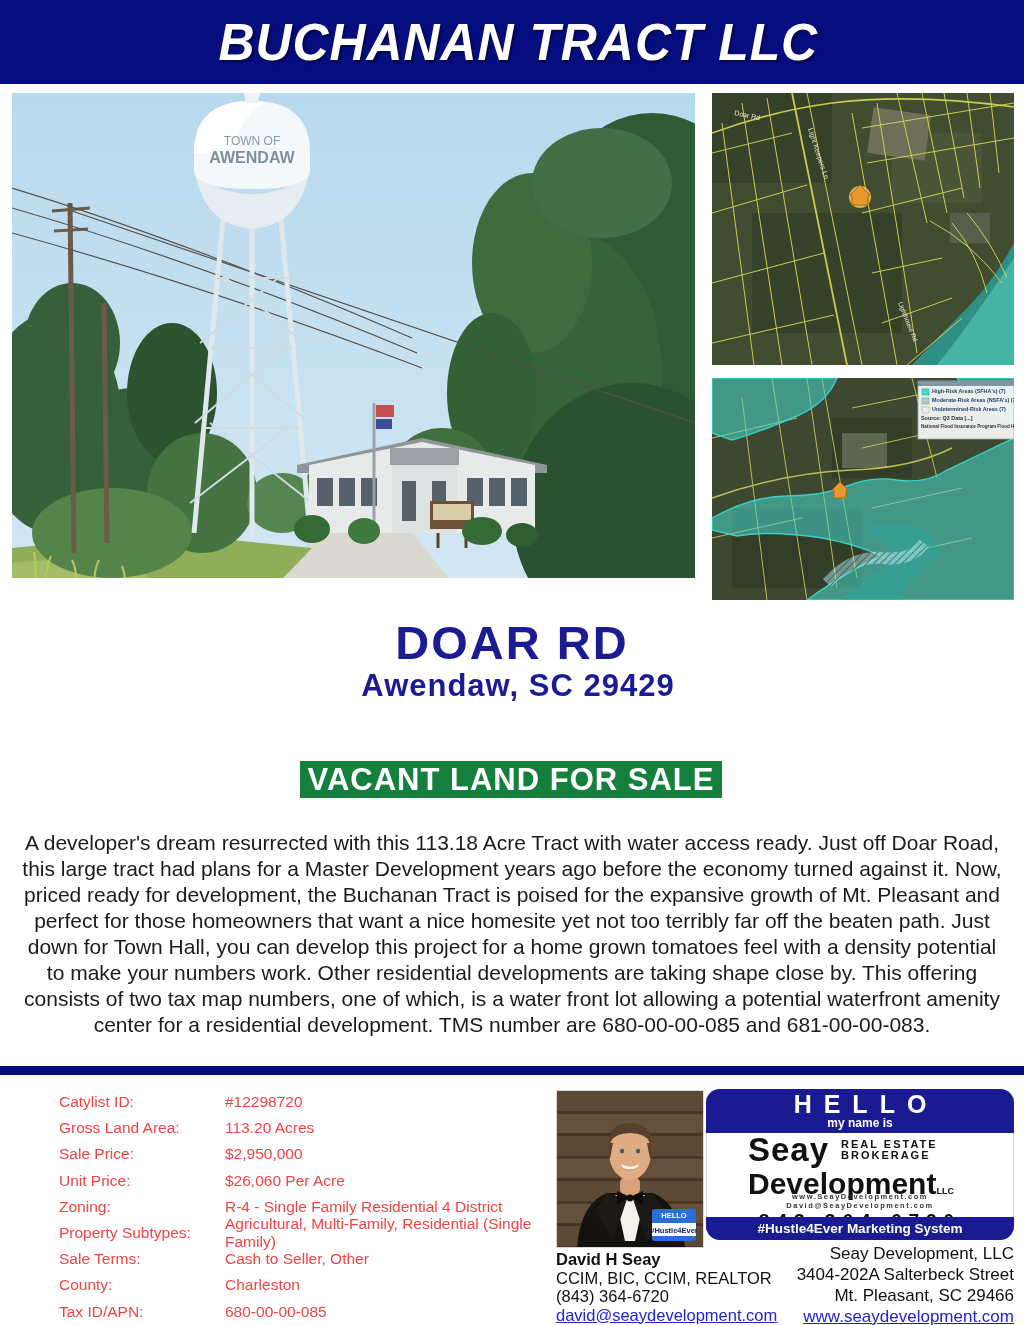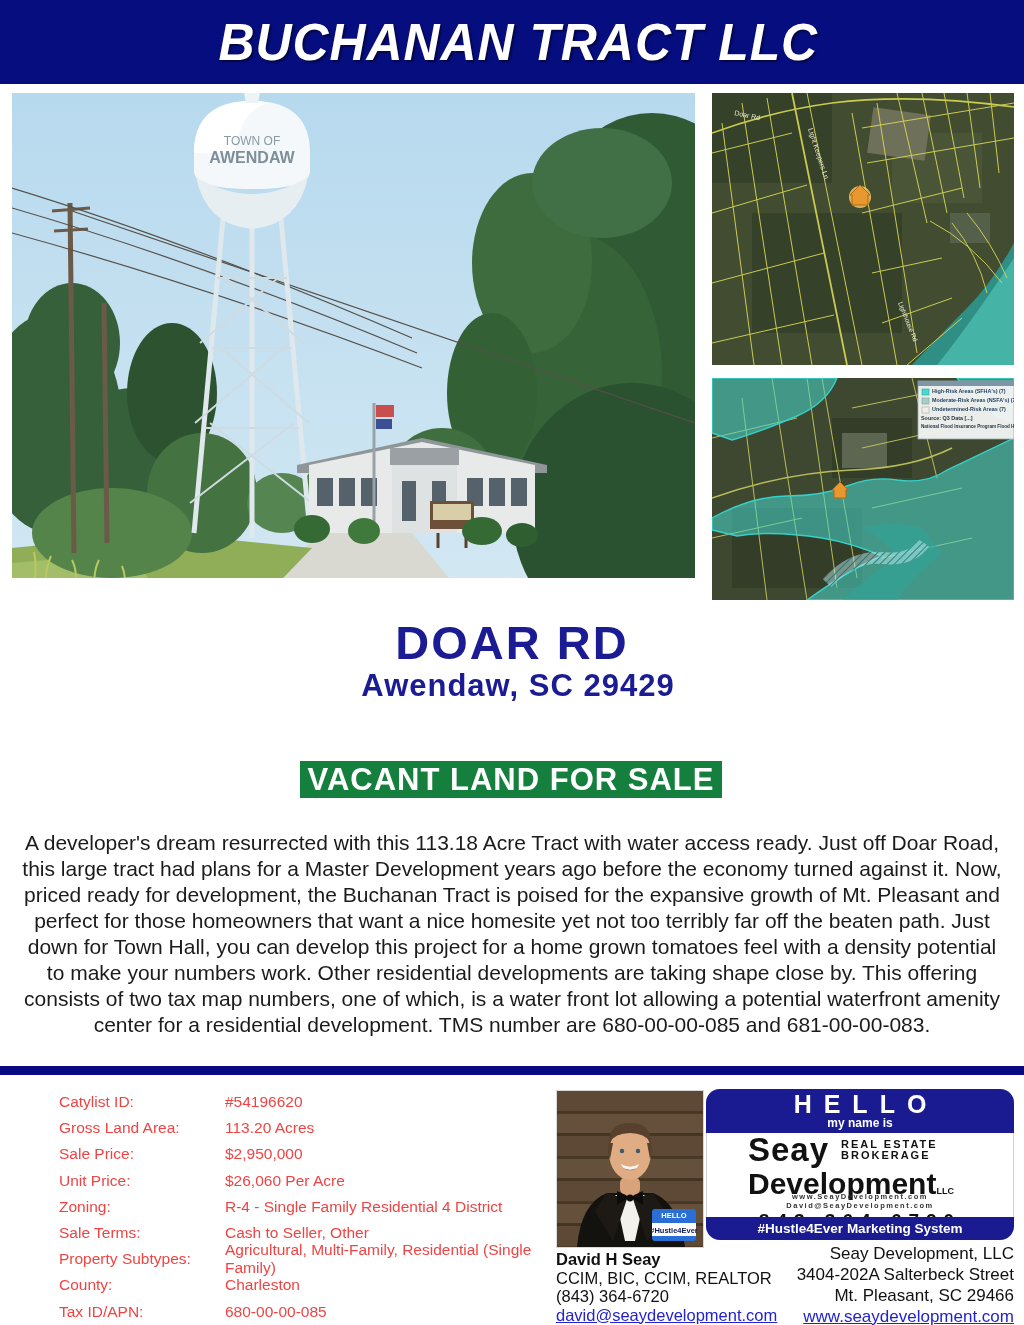--- a/index.html
+++ b/index.html
@@ -333,45 +333,45 @@
 
   <div class="banner">VACANT LAND FOR SALE</div>
 
   <div class="desc">A developer's dream resurrected with this 113.18 Acre Tract with water access ready. Just off Doar Road, this large tract had plans for a Master Development years ago before the economy turned against it. Now, priced ready for development, the Buchanan Tract is poised for the expansive growth of Mt. Pleasant and perfect for those homeowners that want a nice homesite yet not too terribly far off the beaten path. Just down for Town Hall, you can develop this project for a home grown tomatoes feel with a density potential to make your numbers work. Other residential developments are taking shape close by. This offering consists of two tax map numbers, one of which, is a water front lot allowing a potential waterfront amenity center for a residential development. TMS number are 680-00-00-085 and 681-00-00-083.</div>
 
   <div class="sep"></div>
 
   <div class="details">
     <div class="row">
       <span class="lbl">Catylist ID:</span>
-      <span class="val">#54196620</span>
+      <span class="val">#12298720</span>
     </div>
     <div class="row">
       <span class="lbl">Gross Land Area:</span>
       <span class="val">113.20 Acres</span>
     </div>
     <div class="row">
       <span class="lbl">Sale Price:</span>
       <span class="val">$2,950,000</span>
     </div>
     <div class="row">
       <span class="lbl">Unit Price:</span>
       <span class="val">$26,060 Per Acre</span>
     </div>
     <div class="row">
       <span class="lbl">Zoning:</span>
       <span class="val">R-4 - Single Family Residential 4 District</span>
     </div>
     <div class="row">
+      <span class="lbl">Property Subtypes:</span>
+      <span class="val">Agricultural, Multi-Family, Residential (Single Family)</span>
+    </div>
+    <div class="row">
       <span class="lbl">Sale Terms:</span>
       <span class="val">Cash to Seller, Other</span>
-    </div>
-    <div class="row">
-      <span class="lbl">Property Subtypes:</span>
-      <span class="val">Agricultural, Multi-Family, Residential (Single Family)</span>
     </div>
     <div class="row">
       <span class="lbl">County:</span>
       <span class="val">Charleston</span>
     </div>
     <div class="row">
       <span class="lbl">Tax ID/APN:</span>
       <span class="val">680-00-00-085</span>
     </div>
   </div>

